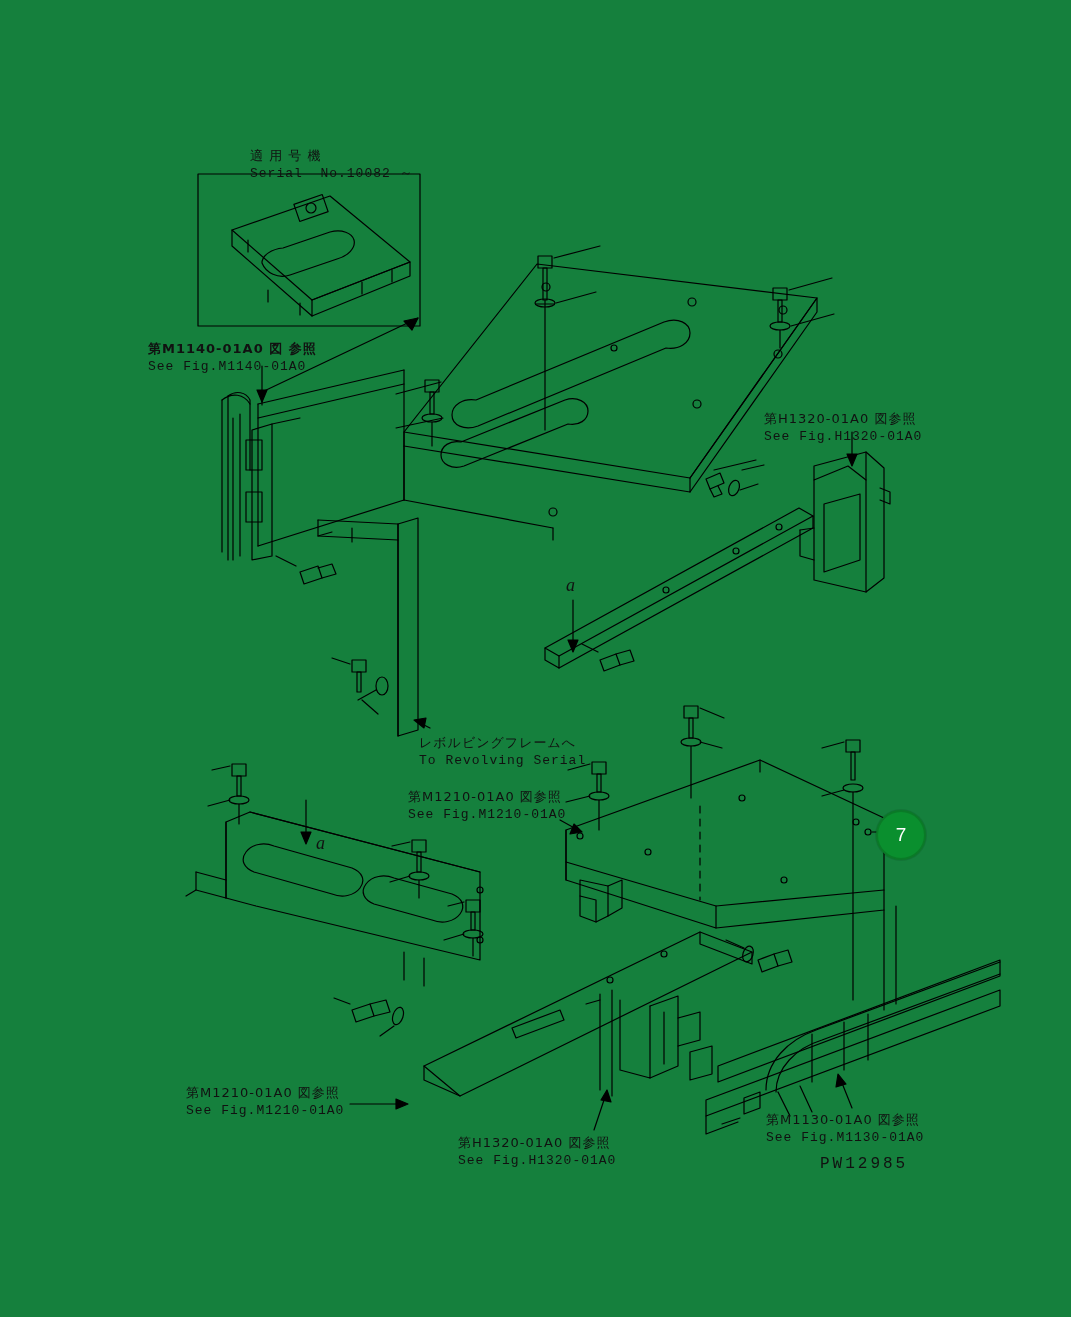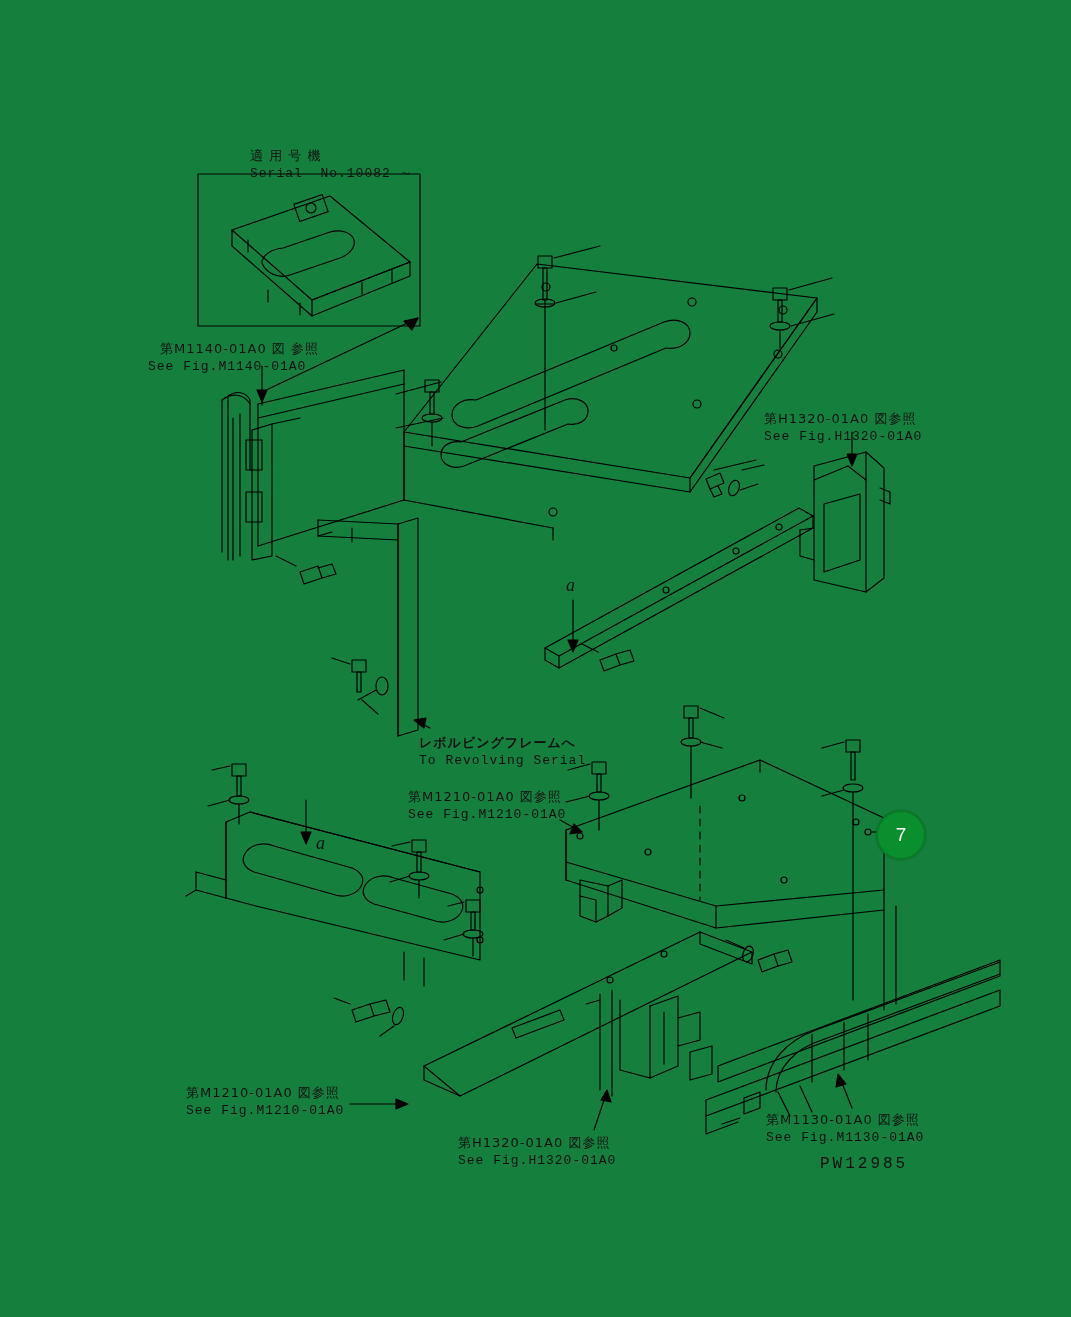--- a/index.html
+++ b/index.html
@@ -289,27 +289,27 @@
       <path d="M812 1112 L800 1086"></path>
       <path d="M790 1116 L778 1092"></path>
 
       <path d="M872 832 L880 832"></path>
     </g>
   </svg>
 
   <div class="lbl jp" style="left:250px; top:148px;">適 用 号 機</div>
   <div class="lbl en" style="left:250px; top:166px;text-align:center;">Serial  No.10082 ～</div>
 
-  <div class="lbl jp" style="left:160px; top:341px;">第M1140-01A0 図 参照</div>
+  <div class="lbl jp" style="left:148px; top:341px;font-weight:bold;">第M1140-01A0 図 参照</div>
   <div class="lbl en" style="left:148px; top:359px;text-align:right;">See Fig.M1140-01A0</div>
 
   <div class="lbl jp" style="left:764px; top:411px;">第H1320-01A0 図参照</div>
   <div class="lbl en" style="left:764px; top:429px;">See Fig.H1320-01A0</div>
 
-  <div class="lbl jp" style="left:419px; top:735px;font-weight:bold;">レボルビングフレームへ</div>
+  <div class="lbl jp" style="left:419px; top:735px;">レボルビングフレームへ</div>
   <div class="lbl en" style="left:419px; top:753px;">To Revolving Serial</div>
 
   <div class="lbl jp" style="left:408px; top:789px;">第M1210-01A0 図参照</div>
   <div class="lbl en" style="left:408px; top:807px;">See Fig.M1210-01A0</div>
 
   <div class="lbl jp" style="left:186px; top:1085px;">第M1210-01A0 図参照</div>
   <div class="lbl en" style="left:186px; top:1103px;">See Fig.M1210-01A0</div>
 
   <div class="lbl jp" style="left:458px; top:1135px;">第H1320-01A0 図参照</div>
   <div class="lbl en" style="left:458px; top:1153px;">See Fig.H1320-01A0</div>

